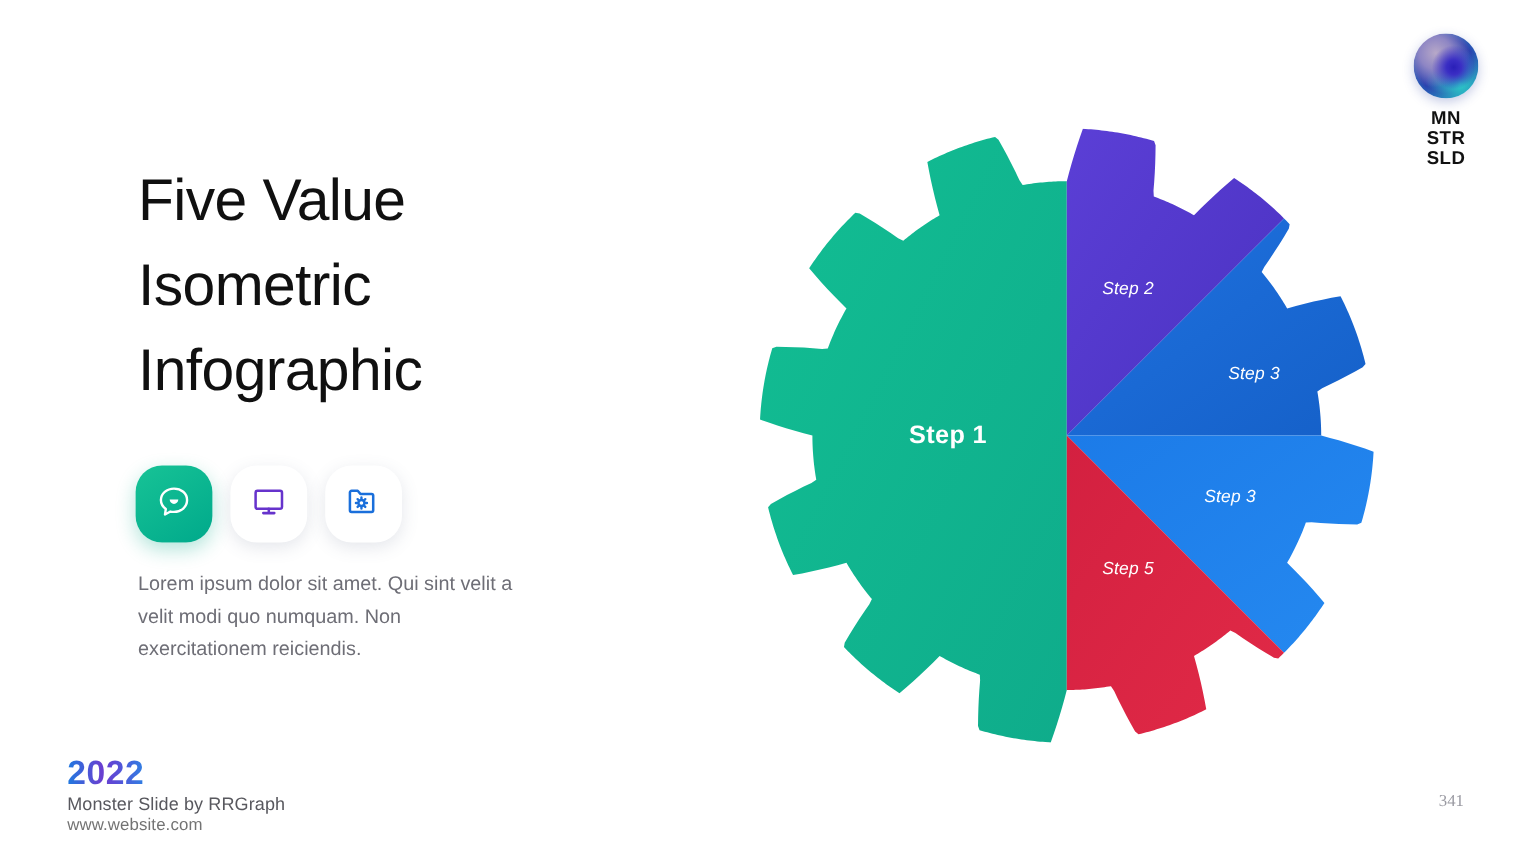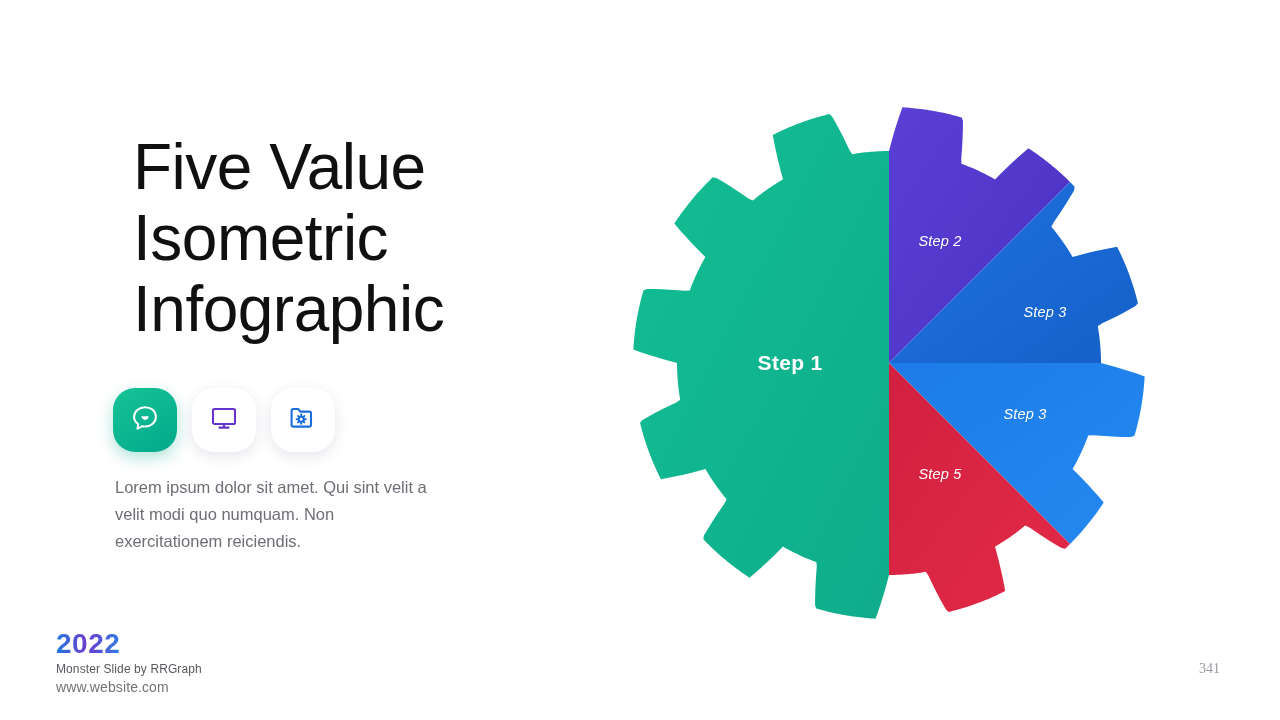--- a/index.html
+++ b/index.html
@@ -13,27 +13,26 @@
     position:relative;
     width:1280px; height:720px;
     background:#ffffff;
   }
 
   
   .title {
     position:absolute;
     left:115px; top:132px;
     width:430px;
-    font-size:64px;
+    font-size:49px;
     line-height:71px;
     font-weight:400;
     letter-spacing:-0.5px;
     color:#101010;
     white-space:pre-line;
-    margin-left:18px;
   }
 
   .icon-row {
     position:absolute;
     left:113px; top:388px;
     display:flex;
     align-items:center;
     gap:15px;
   }
   .icon-btn {
@@ -66,21 +65,21 @@
     letter-spacing:0.5px;
     background:linear-gradient(90deg,#1f7ae0 0%,#6a3fd0 45%,#5b4bd6 62%,#2f7fe3 100%);
     -webkit-background-clip:text;
     background-clip:text;
     color:transparent;
     -webkit-text-fill-color:transparent;
   }
   .foot-line1 {
     position:absolute;
     left:56px; top:662px;
-    font-size:12px;
+    font-size:15px;
     color:#58585e;
     letter-spacing:0.1px;
   }
   .foot-line2 {
     position:absolute;
     left:56px; top:679px;
     font-size:14px;
     color:#737373;
     letter-spacing:0.1px;
   }
@@ -209,19 +208,27 @@
       </svg>
     <div id="gear-labels">
         <div class="gear-label lg" style="left: 157px; top: 256px; transform: translate(-50%, -50%);">Step  1</div>
         <div class="gear-label sm" style="left: 307px; top: 134px; transform: translate(-50%, -50%);">Step 2</div>
         <div class="gear-label sm" style="left: 388px; top: 205px; transform: translate(-50%, -50%); margin-left: 24px;">Step 3</div>
         <div class="gear-label sm" style="left: 392px; top: 307px; transform: translate(-50%, -50%);">Step 3</div>
         <div class="gear-label sm" style="left: 307px; top: 367px; transform: translate(-50%, -50%);">Step 5</div>
       </div>
   </div>
 
+  <div class="logo">
+    <div class="logo-sphere"></div>
+    <div class="logo-text">
+      <div>MN</div>
+      <div>STR</div>
+      <div>SLD</div>
+    </div>
+  </div>
 
   <div class="year">2022</div>
   <div class="foot-line1">Monster Slide  by RRGraph</div>
   <div class="foot-line2">www.website.com</div>
   <div class="page-num">341</div>
 
 </div>
 
 </body></html>

